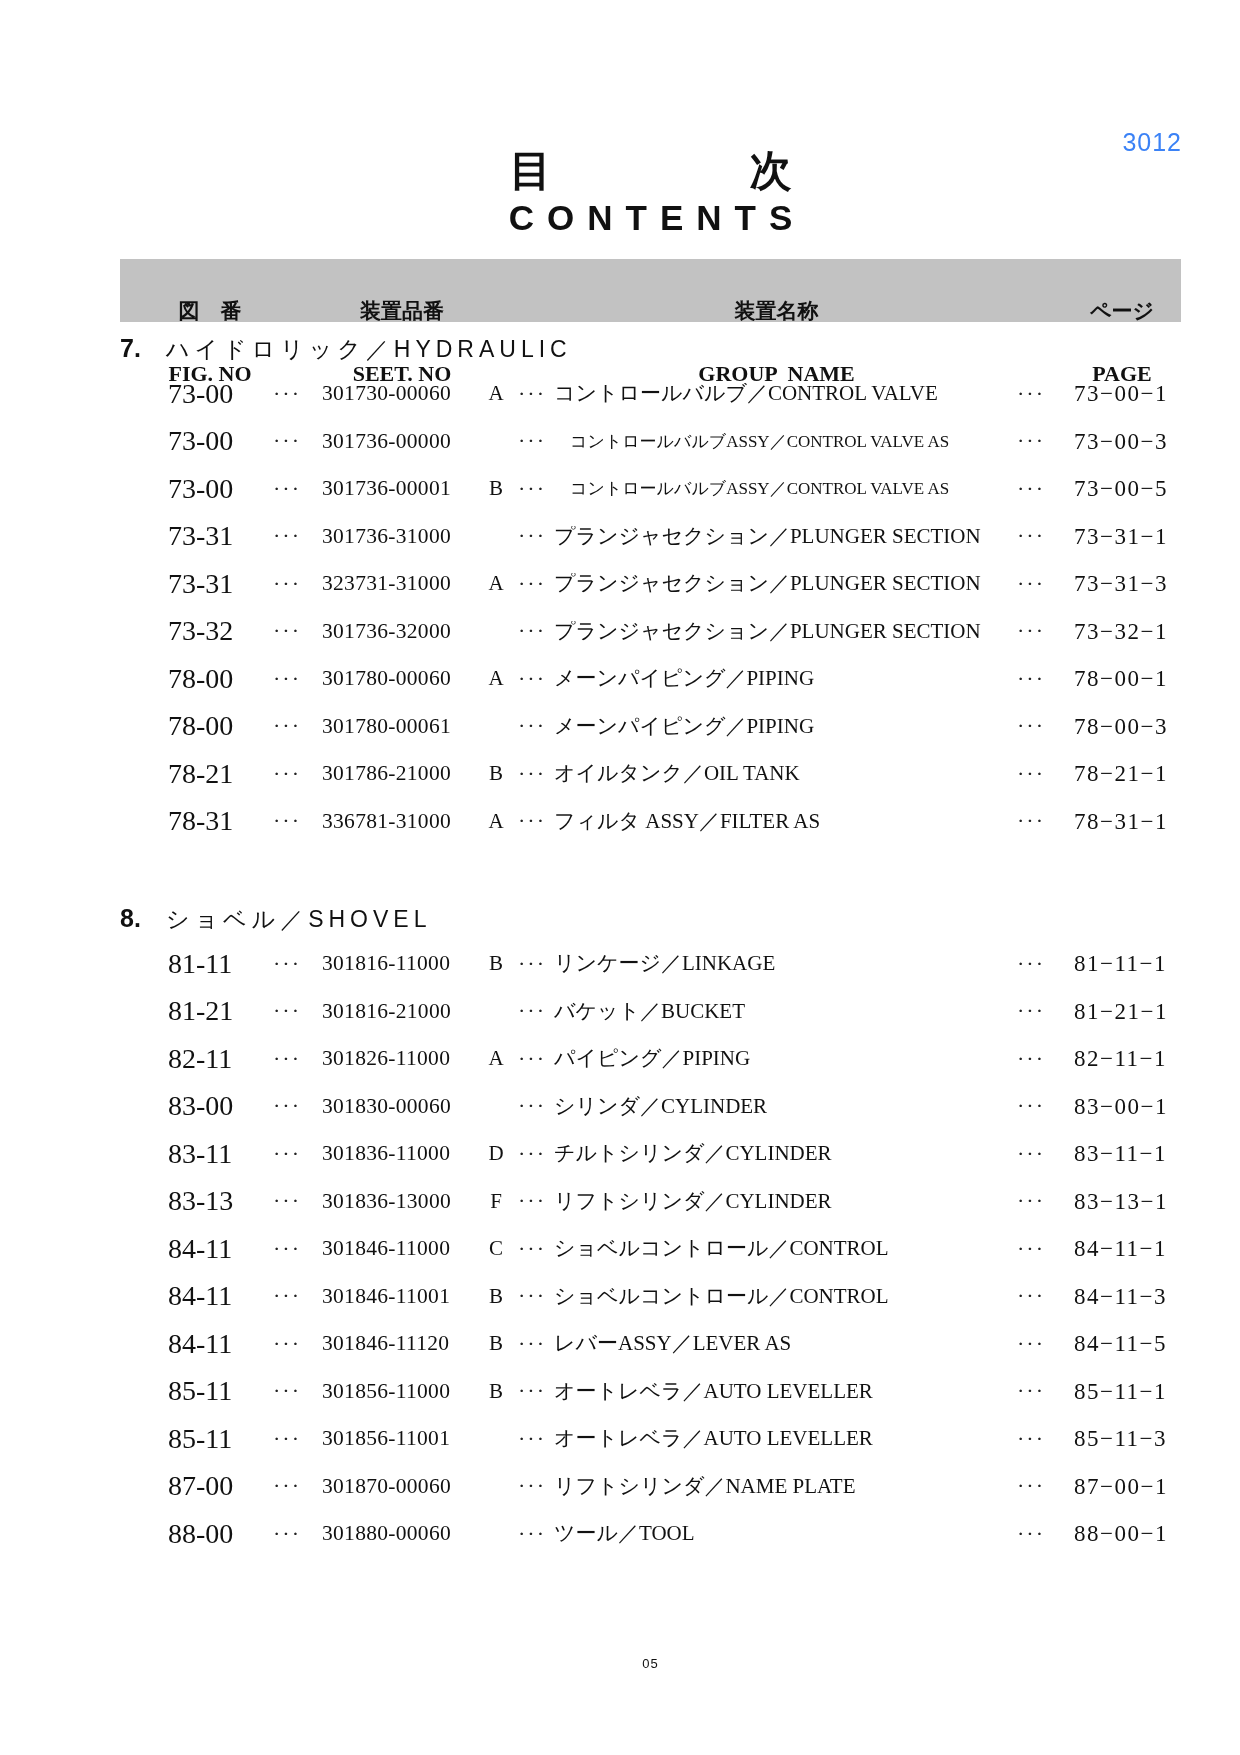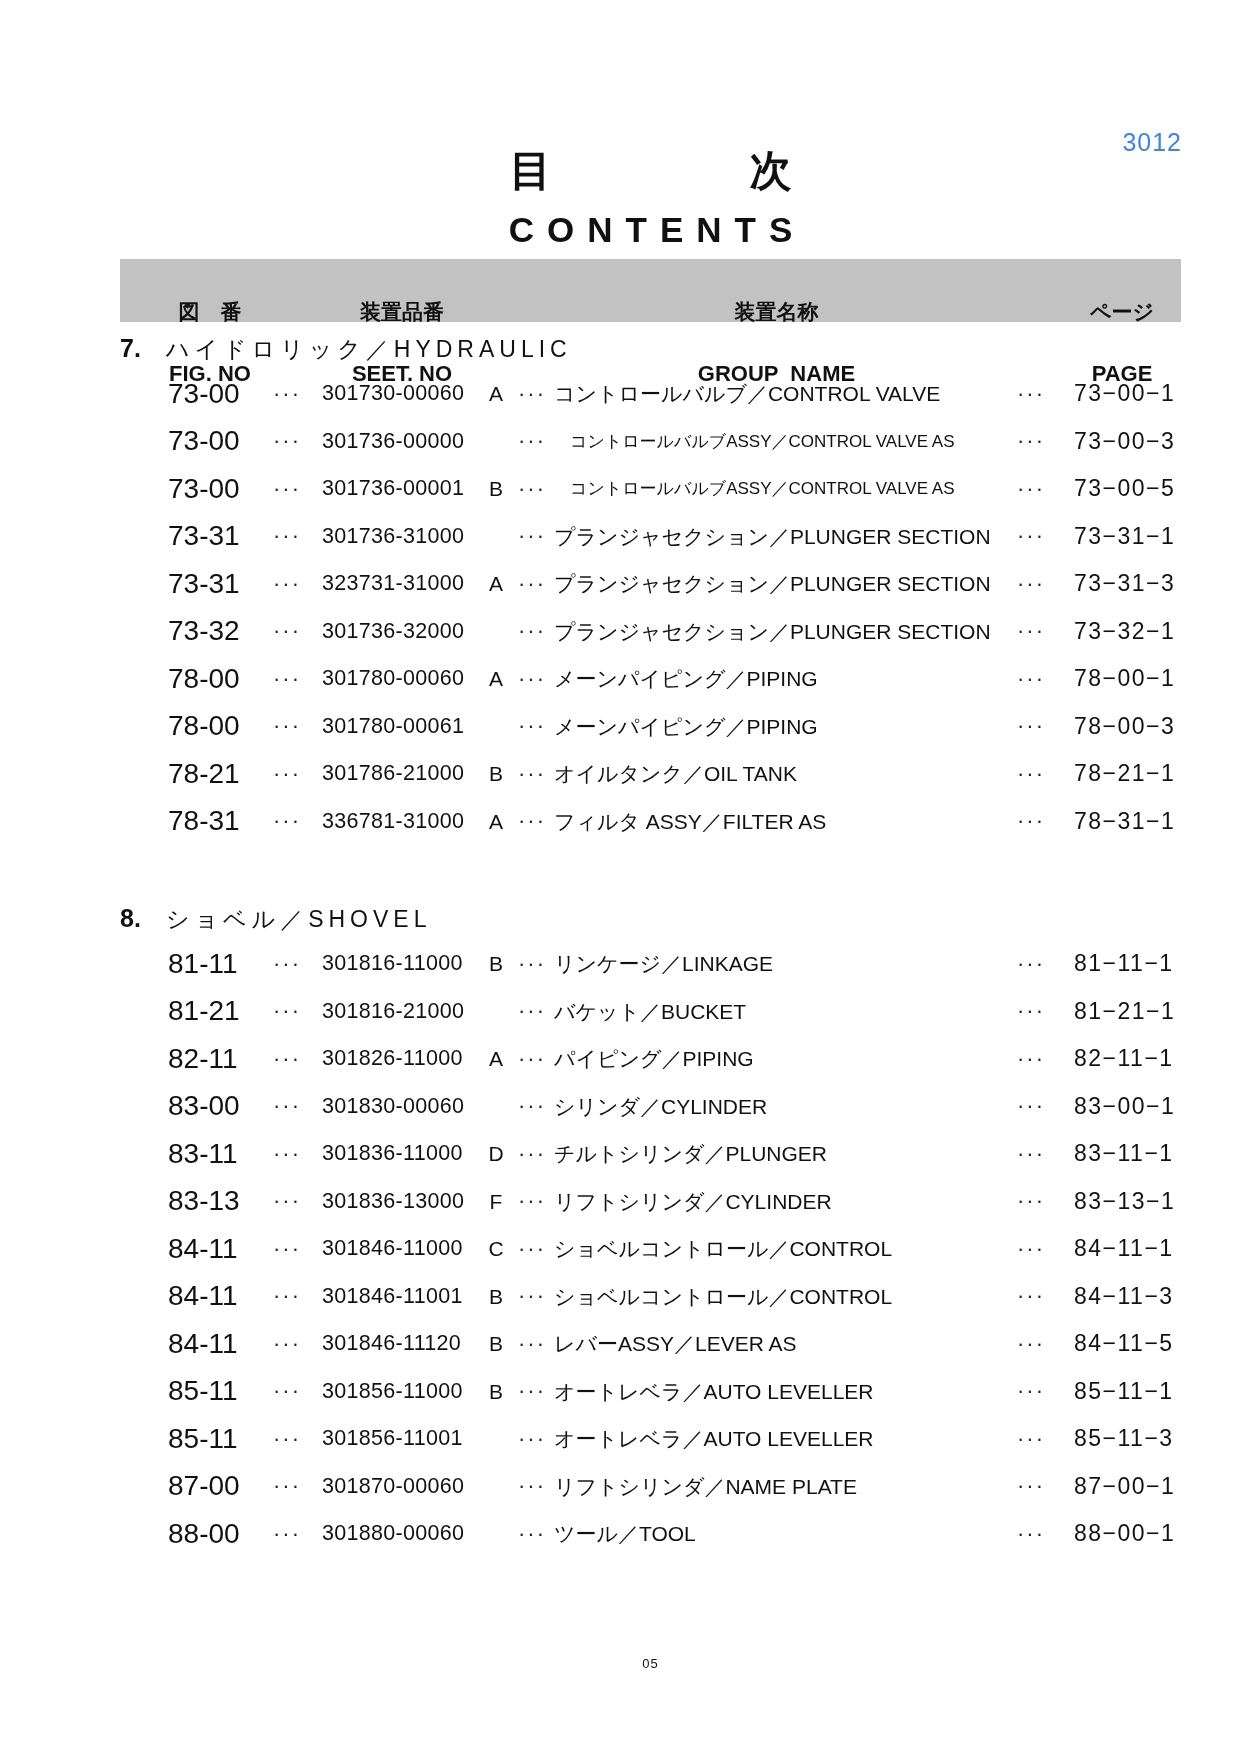--- a/index.html
+++ b/index.html
@@ -15,29 +15,30 @@
   .doc-number{
     position:absolute;top:128px;right:58px;
     font-size:25px;letter-spacing:1px;color:#3b82f6;
   }
   .title-jp{
     position:absolute;top:150px;left:120px;width:1061px;
     display:flex;justify-content:center;gap:198px;
     font-size:42px;font-weight:bold;line-height:1;
   }
   .title-en{
-    position:absolute;top:212px;left:120px;width:1061px;
+    position:absolute;top:200px;left:120px;width:1061px;
     text-align:center;
     font-size:35px;font-weight:bold;letter-spacing:13px;text-indent:13px;
     line-height:1;
   }
   .grid9{
     display:grid;
     grid-template-columns:48px 84px 70px 160px 28px 44px 445px 64px 1fr;
     align-items:center;
+    font-family:Liberation Serif, serif;
   }
   .table-header{
     position:absolute;top:259px;left:120px;width:1061px;height:63px;
     background:#c2c2c2;
   }
   .table-header .hcell{text-align:center;white-space:pre;}
   .table-header .jp{font-size:21px;font-weight:bold;line-height:1.0;margin-top:6px;}
   .table-header .en{font-size:22px;font-weight:bold;line-height:1.0;margin:5px 0 6px 0;white-space:pre;}
   .hc1{grid-column:2;}
   .hc2{grid-column:4;}
@@ -265,21 +266,21 @@
             <span class="c-dots">···</span>
             <span class="c-page">83−00−1</span>
           </div>
           <div class="row grid9">
             <span></span>
             <span class="c-fig">83-11</span>
             <span class="c-dots">···</span>
             <span class="c-part">301836-11000</span>
             <span class="c-rev">D</span>
             <span class="c-dots">···</span>
-            <span class="c-name">チルトシリンダ／PLUNGER</span>
+            <span class="c-name">チルトシリンダ／CYLINDER</span>
             <span class="c-dots">···</span>
             <span class="c-page">83−11−1</span>
           </div>
           <div class="row grid9">
             <span></span>
             <span class="c-fig">83-13</span>
             <span class="c-dots">···</span>
             <span class="c-part">301836-13000</span>
             <span class="c-rev">F</span>
             <span class="c-dots">···</span>

